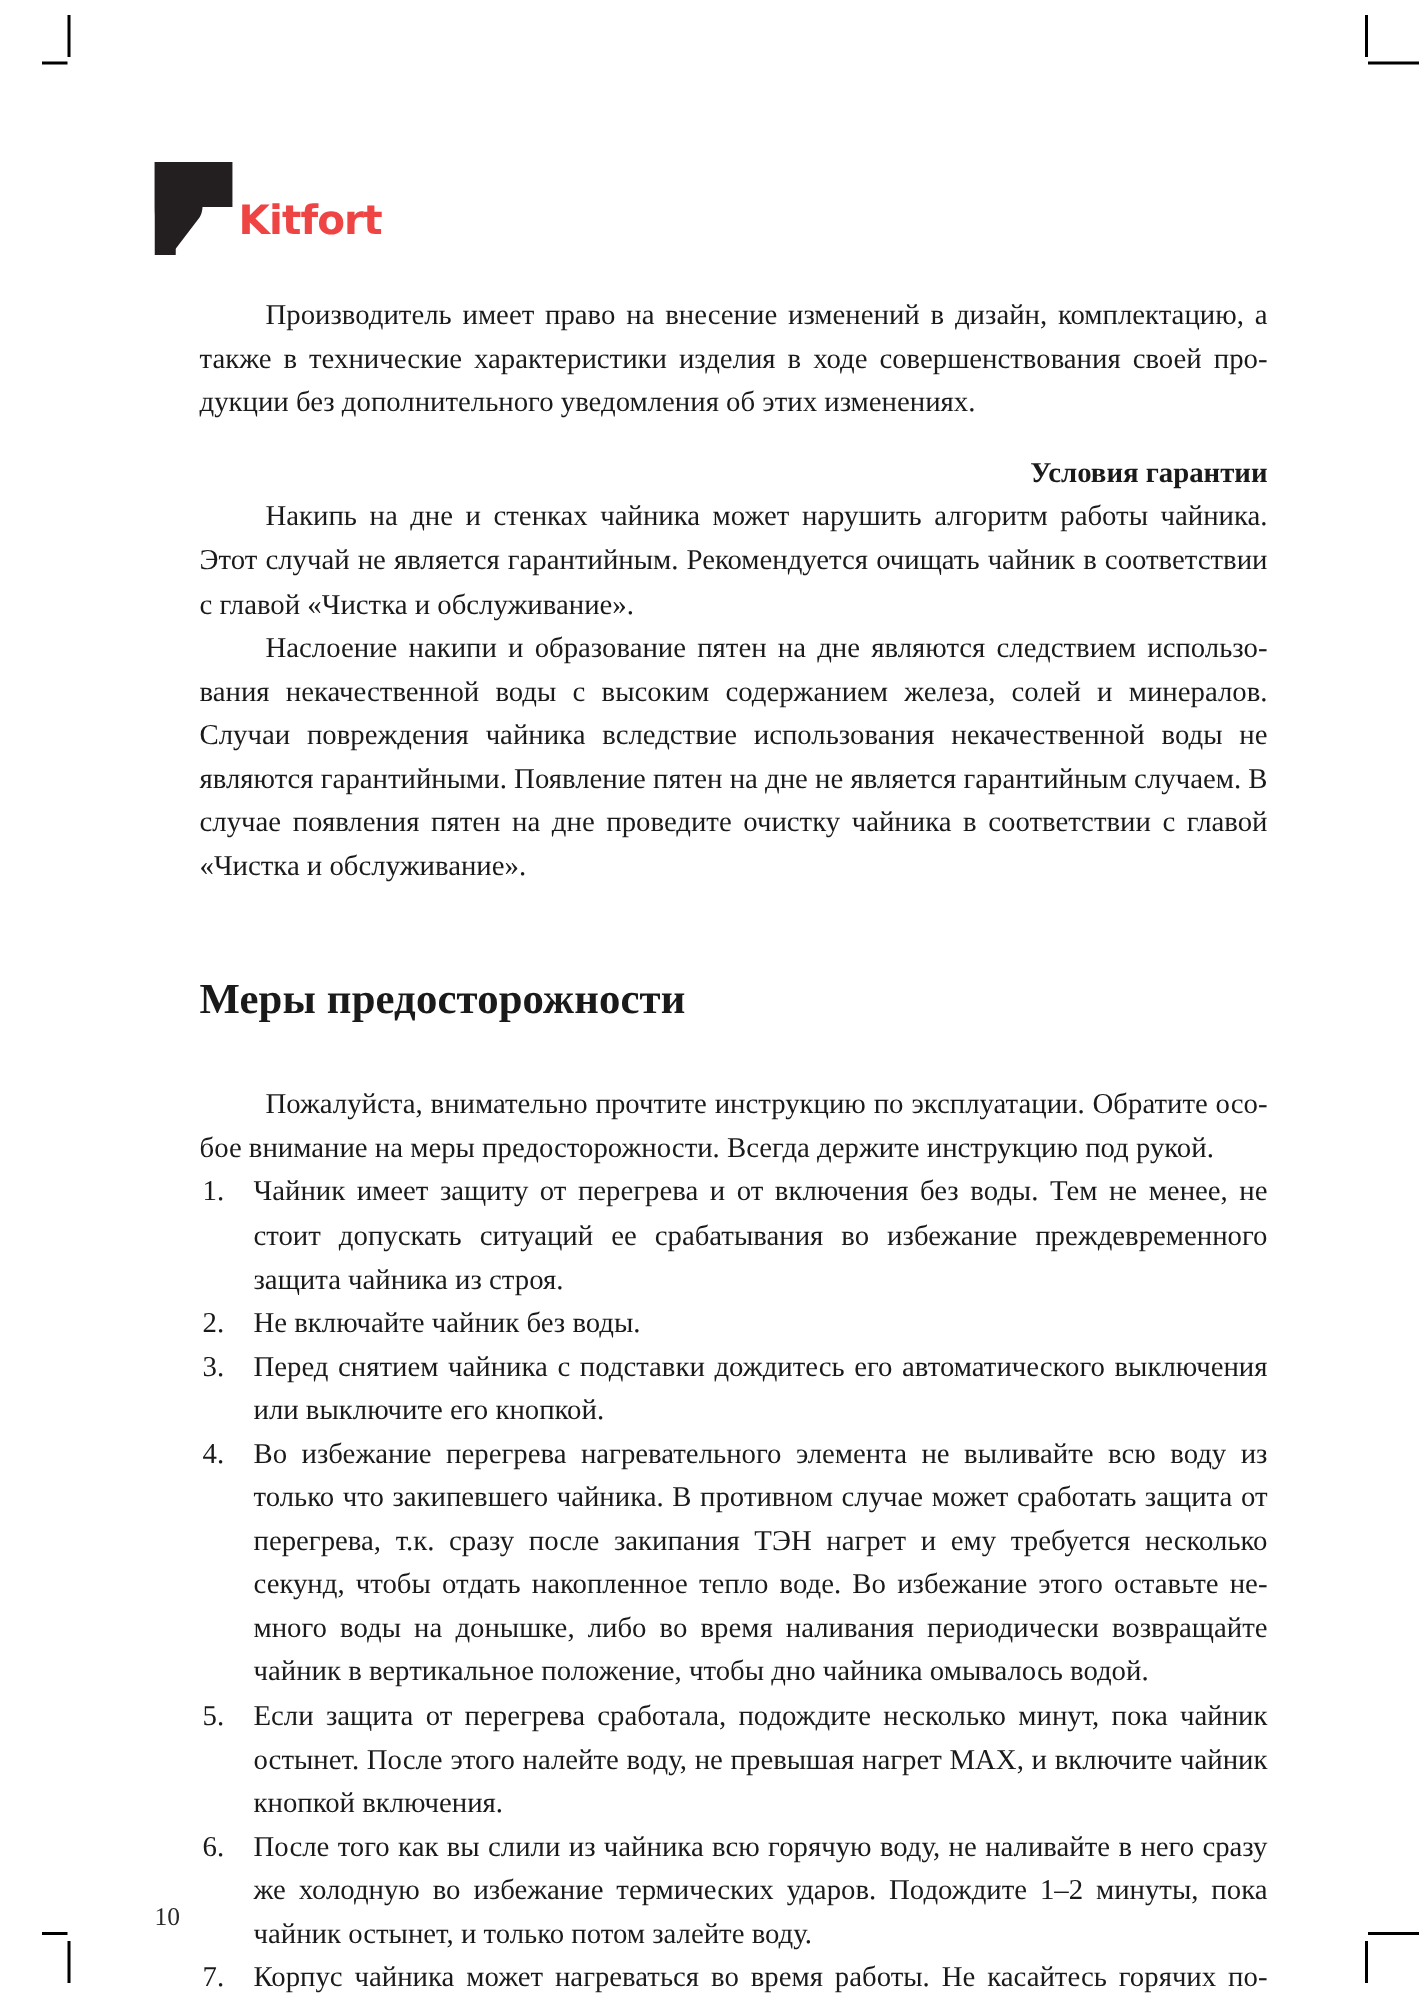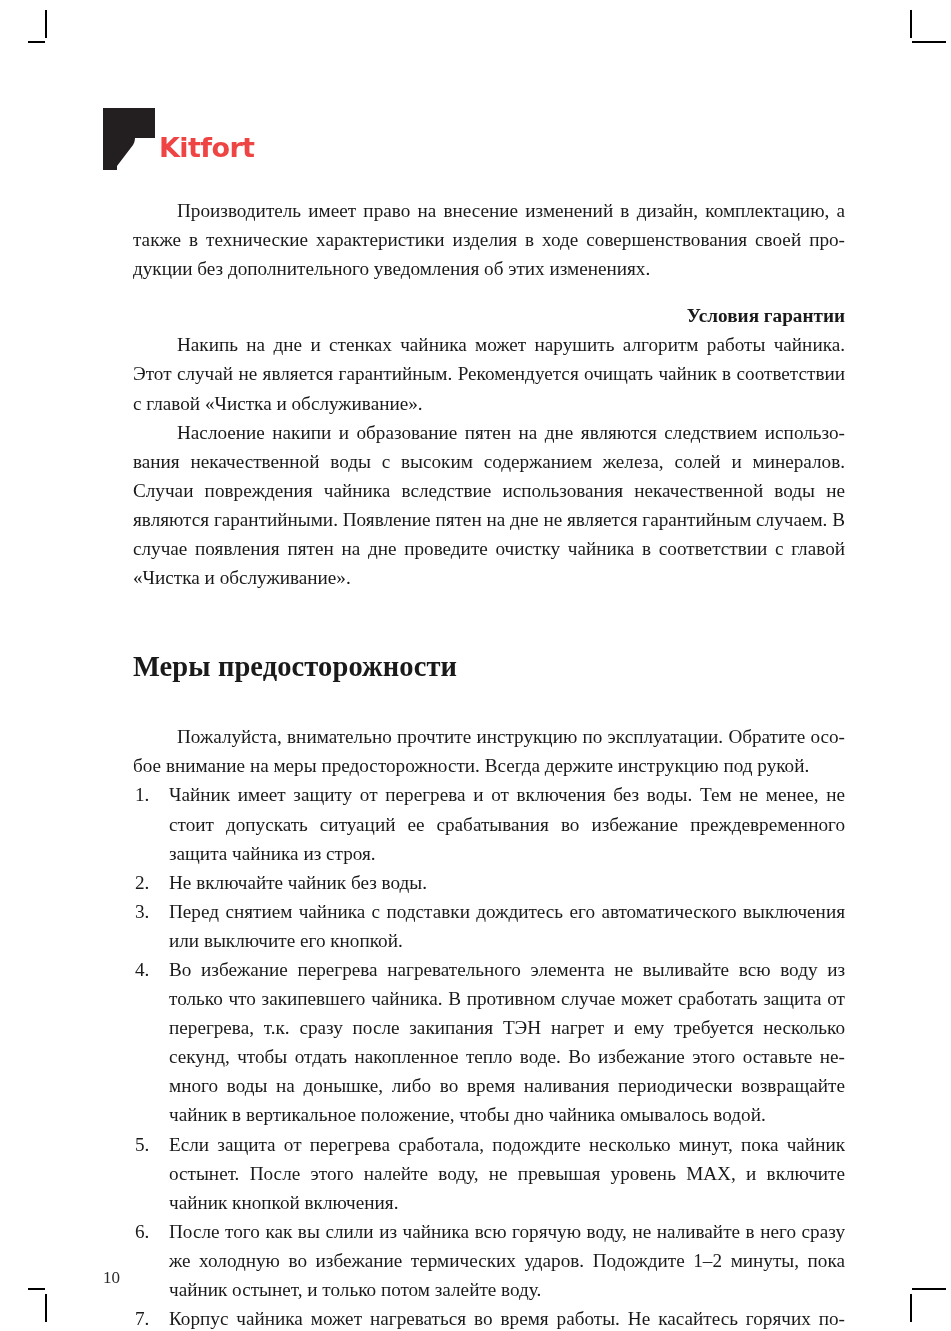--- a/index.html
+++ b/index.html
@@ -196,21 +196,21 @@
       <li>
         <span class="num">3.</span>
         <span class="txt">Перед снятием чайника с подставки дождитесь его автоматического выключе­ния или выключите его кнопкой.</span>
       </li>
       <li>
         <span class="num">4.</span>
         <span class="txt">Во избежание перегрева нагревательного элемента не выливайте всю воду из только что закипевшего чайника. В противном случае может сработать защита от перегрева, т.к. сразу после закипания ТЭН нагрет и ему требуется несколько секунд, чтобы отдать накопленное тепло воде. Во избежание этого оставьте не­много воды на донышке, либо во время наливания периодически возвращайте чайник в вертикальное положение, чтобы дно чайника омывалось водой.</span>
       </li>
       <li>
         <span class="num">5.</span>
-        <span class="txt">Если защита от перегрева сработала, подождите несколько минут, пока чай­ник остынет. После этого налейте воду, не превышая уровень MAX, и включите чайник кнопкой включения.</span>
+        <span class="txt">Если защита от перегрева сработала, подождите несколько минут, пока чай­ник остынет. После этого налейте воду, не превышая нагрет MAX, и включите чайник кнопкой включения.</span>
       </li>
       <li>
         <span class="num">6.</span>
         <span class="txt">После того как вы слили из чайника всю горячую воду, не наливайте в него сра­зу же холодную во избежание термических ударов. Подождите 1–2 минуты, пока чайник остынет, и только потом залейте воду.</span>
       </li>
       <li>
         <span class="num">7.</span>
         <span class="txt">Корпус чайника может нагреваться во время работы. Не касайтесь горячих по­верхностей, будьте осторожны!</span>
       </li>
     </ol>

